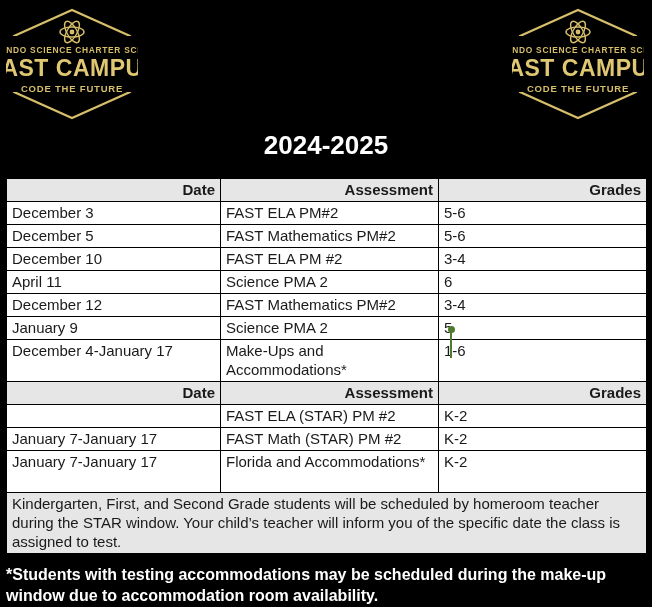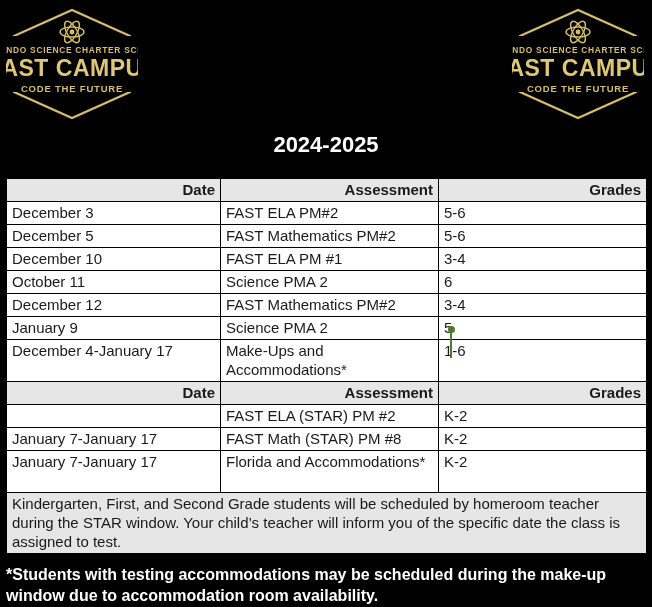--- a/index.html
+++ b/index.html
@@ -40,21 +40,21 @@
   .logo svg { display: block; }
 
   
   .year-title {
     position: absolute;
     left: 0;
     top: 128px;
     width: 652px;
     text-align: center;
     color: #ffffff;
-    font-size: 22px;
+    font-size: 26px;
     font-weight: bold;
     letter-spacing: 0px;
     line-height: 34px;
   }
 
   
   .sheet {
     position: absolute;
     left: 5px;
     top: 178px;
@@ -211,25 +211,25 @@
           <td class="cell">FAST ELA PM#2</td>
           <td class="cell">5-6</td>
         </tr>
         <tr>
           <td class="cell">December 5</td>
           <td class="cell">FAST Mathematics PM#2</td>
           <td class="cell">5-6</td>
         </tr>
         <tr>
           <td class="cell">December 10</td>
-          <td class="cell">FAST ELA PM #1</td>
+          <td class="cell">FAST ELA PM #2</td>
           <td class="cell">3-4</td>
         </tr>
         <tr>
-          <td class="cell">October 11</td>
+          <td class="cell">April 11</td>
           <td class="cell">Science PMA 2</td>
           <td class="cell">6</td>
         </tr>
         <tr>
           <td class="cell">December 12</td>
           <td class="cell">FAST Mathematics PM#2</td>
           <td class="cell">3-4</td>
         </tr>
         <tr>
           <td class="cell">January 9</td>
@@ -248,21 +248,21 @@
           <td class="col-head">Grades</td>
         </tr>
 
         <tr>
           <td class="cell"></td>
           <td class="cell">FAST ELA (STAR) PM #2</td>
           <td class="cell">K-2</td>
         </tr>
         <tr>
           <td class="cell">January 7-January 17</td>
-          <td class="cell">FAST Math (STAR) PM #8</td>
+          <td class="cell">FAST Math (STAR) PM #2</td>
           <td class="cell">K-2</td>
         </tr>
         <tr>
           <td class="cell two-line">January 7-January 17</td>
           <td class="cell two-line">Florida and Accommodations*</td>
           <td class="cell two-line">K-2</td>
         </tr>
 
         <tr>
           <td class="note" colspan="3">Kindergarten, First, and Second Grade students will be scheduled by homeroom teacher during the STAR window. Your child’s teacher will inform you of the specific date the class is assigned to test.</td>

